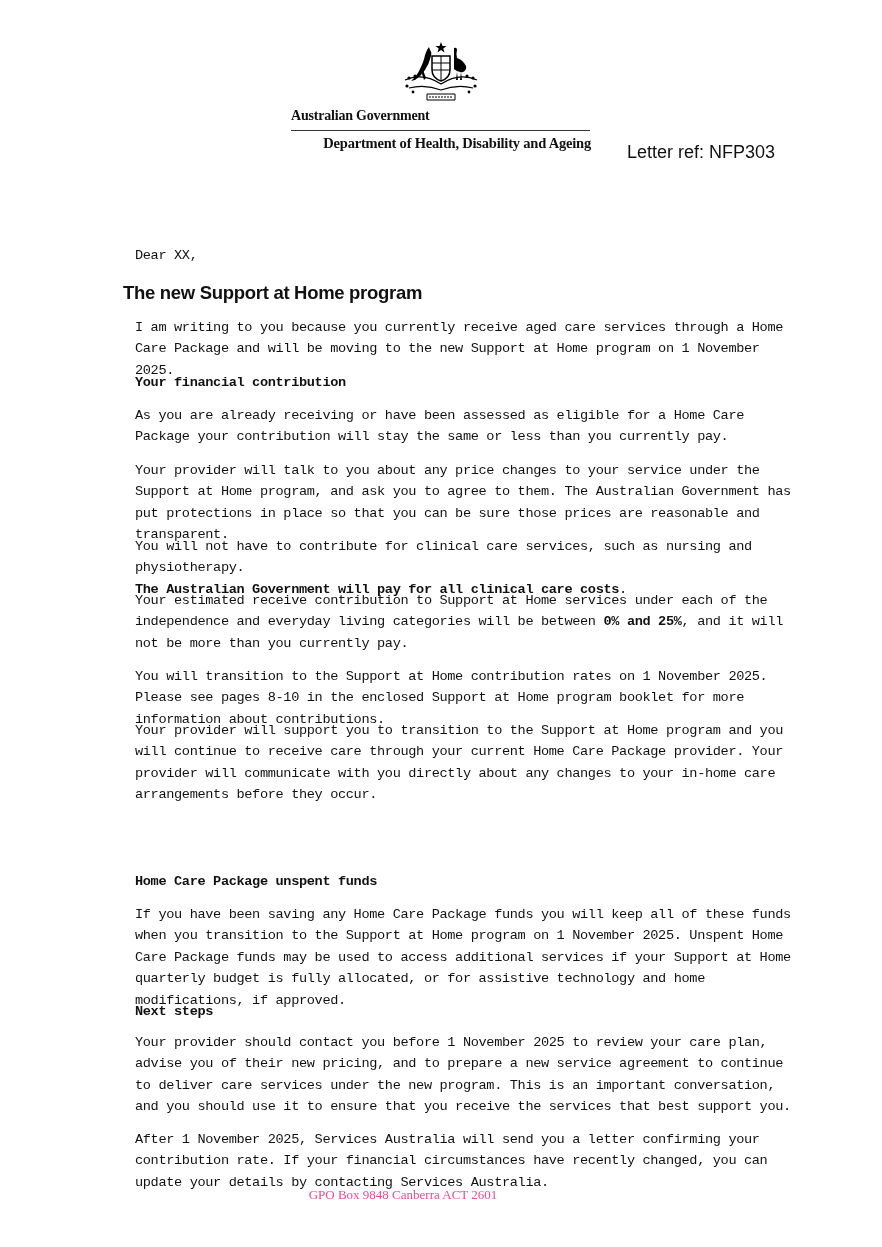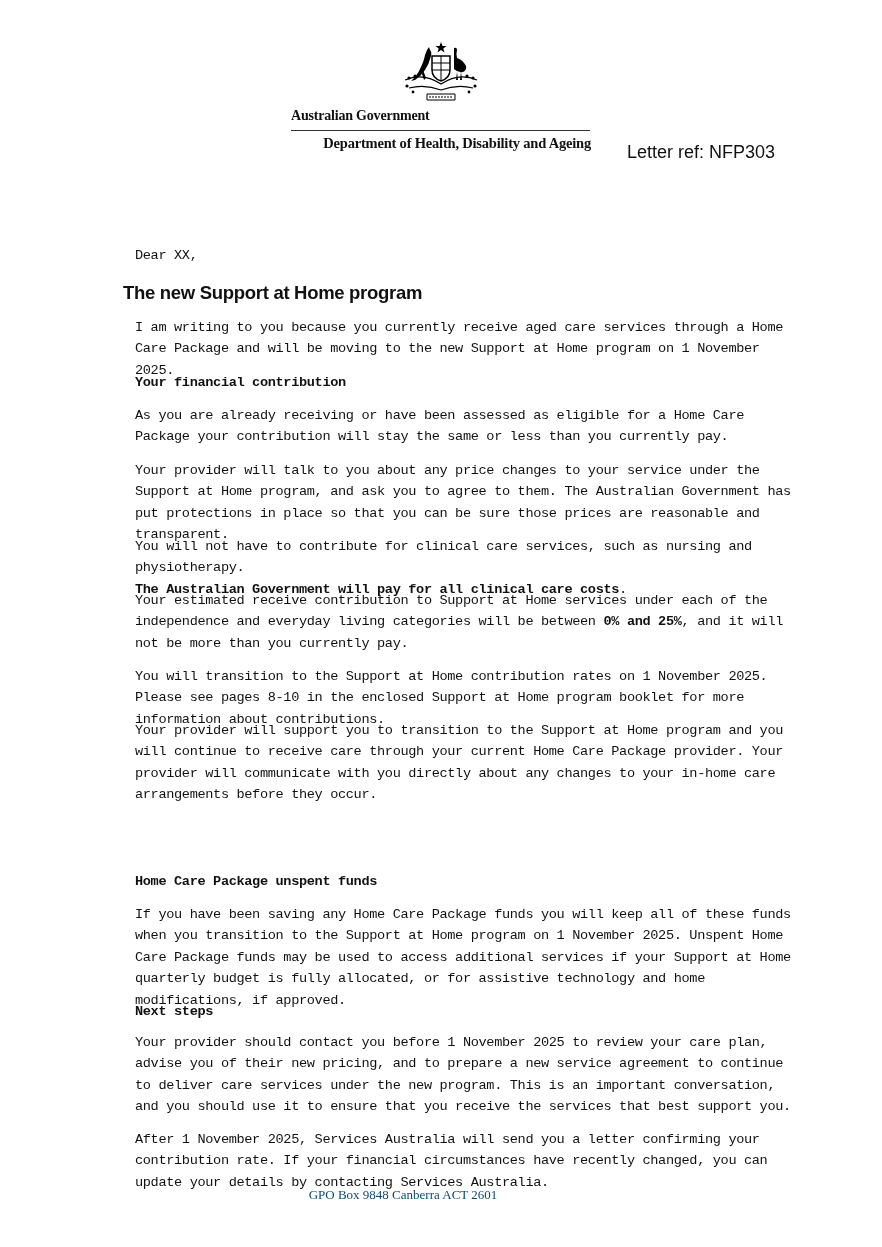--- a/index.html
+++ b/index.html
@@ -17,21 +17,21 @@
 
   .body-text { position: absolute; left: 107px; top: 0; width: 670px;
     font-family: "Liberation Sans", sans-serif; font-size: 13.6px; line-height: 21.4px; letter-spacing: -0.35px; }
   .body-text p { margin: 12px; position: absolute; left: 16px; width: 665px; font-family: Liberation Mono, monospace; }
   .salutation { top: 233px; }
   .title { position: absolute; left: 0; top: 266px; margin: 16px; font-size: 18.5px; font-weight: bold; letter-spacing: -0.3px; }
   .heading { font-weight: bold; }
   b { font-weight: bold; }
 
   .footer { position: absolute; left: 0; top: 1187px; width: 806px; text-align: center;
-    font-family: "Liberation Serif", serif; font-size: 13px; color: #0c4a6e; }
+    font-family: "Liberation Serif", serif; font-size: 13px; color: #ec4899; }
 </style>
 </head>
 <body>
 
 <div class="page">
 
   <svg class="crest" viewBox="0 0 88 66">
 
     <polygon points="44,2 45.5,6 49.5,6 46.3,8.5 47.5,12.5 44,10 40.5,12.5 41.7,8.5 38.5,6 42.5,6" fill="#000"></polygon>
 

